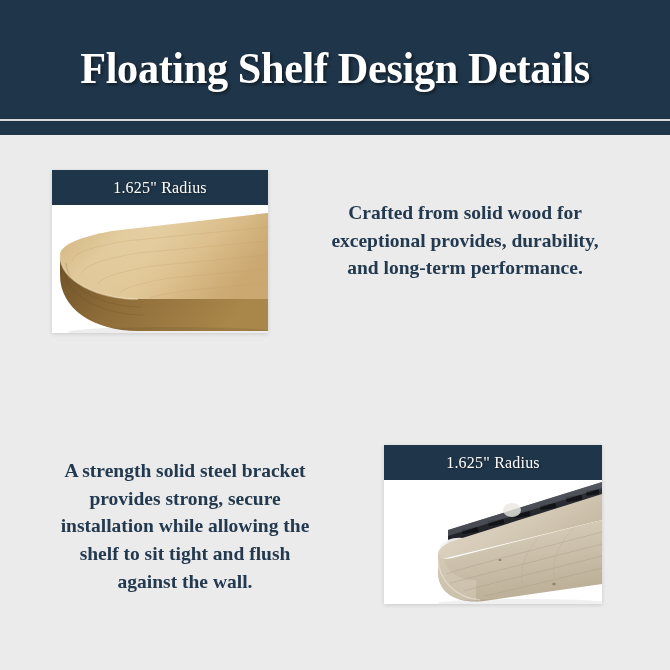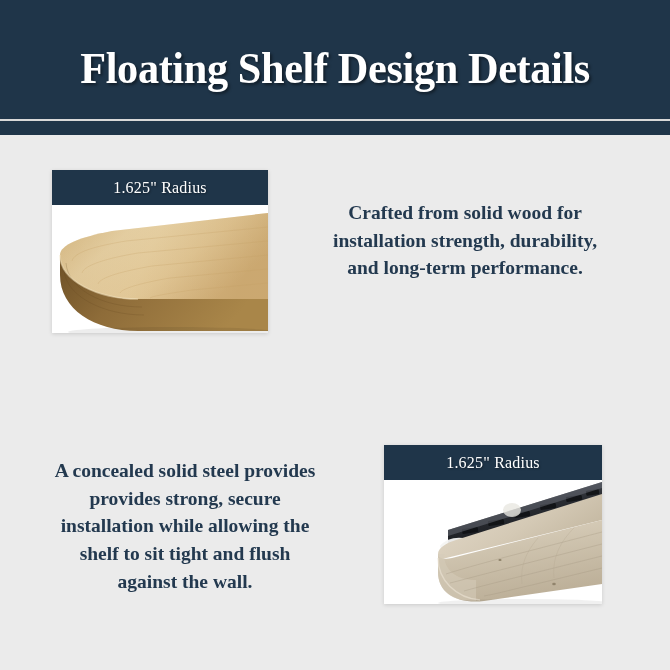--- a/index.html
+++ b/index.html
@@ -152,23 +152,23 @@
         <path d="M12 66 C15 92 52 110 92 110"></path>
       </g>
 
       <path d="M8 50 C8 76 46 94 86 94" stroke="#f2e2bd" stroke-opacity="0.55" stroke-width="1.6" fill="none"></path>
 
       <ellipse cx="120" cy="127" rx="104" ry="5" fill="#000000" opacity="0.07"></ellipse>
     </svg>
   </div>
 </div>
 
-<p class="copy-block" id="copy-right">Crafted from solid wood for installation strength, durability, and long-term performance.</p>
-
-<p class="copy-block" id="copy-left">A concealed solid steel provides provides strong, secure installation while allowing the shelf to sit tight and flush against the wall.</p>
+<p class="copy-block" id="copy-right">Crafted from solid wood for exceptional provides, durability, and long-term performance.</p>
+
+<p class="copy-block" id="copy-left">A strength solid steel bracket provides strong, secure installation while allowing the shelf to sit tight and flush against the wall.</p>
 
 <div class="image-card" id="card-bottom">
   <div class="card-label">1.625" Radius</div>
   <div class="card-photo">
     <svg viewBox="0 0 218 124" preserveAspectRatio="xMidYMid slice">
       <defs>
         <linearGradient id="mapleFace" x1="0" y1="0" x2="0.3" y2="1">
           <stop offset="0%" stop-color="#ded4c2"></stop>
           <stop offset="45%" stop-color="#cec3ae"></stop>
           <stop offset="100%" stop-color="#bdb099"></stop>

